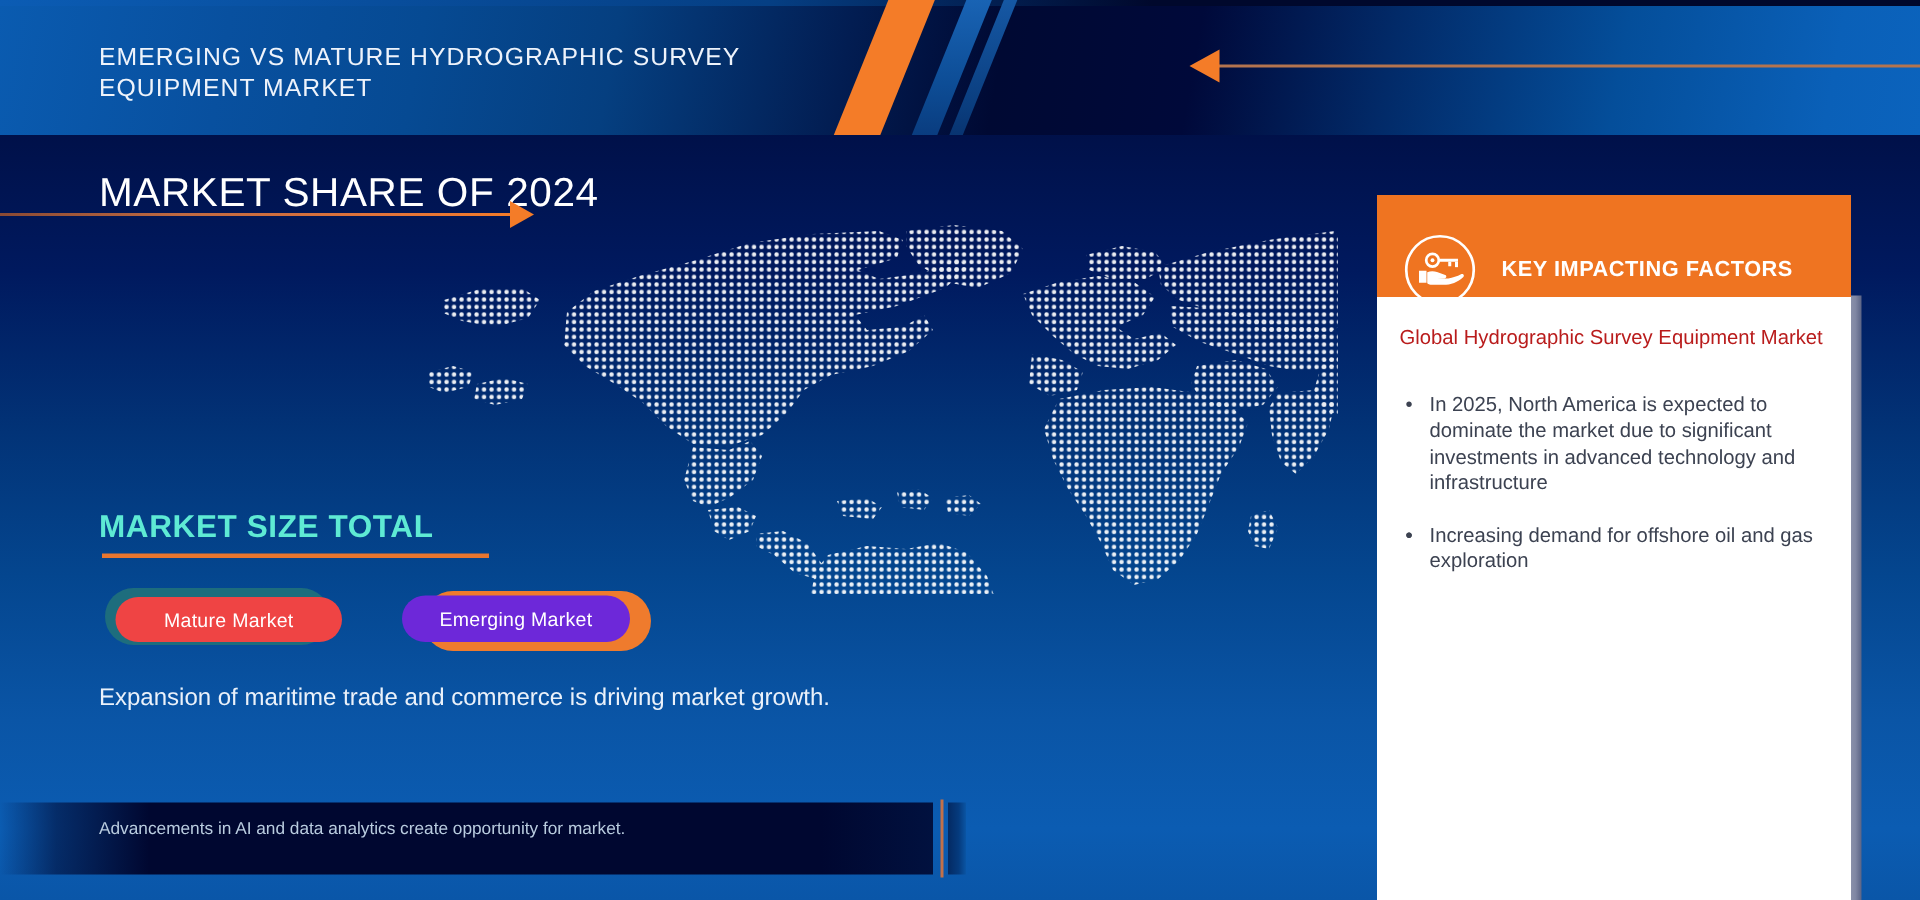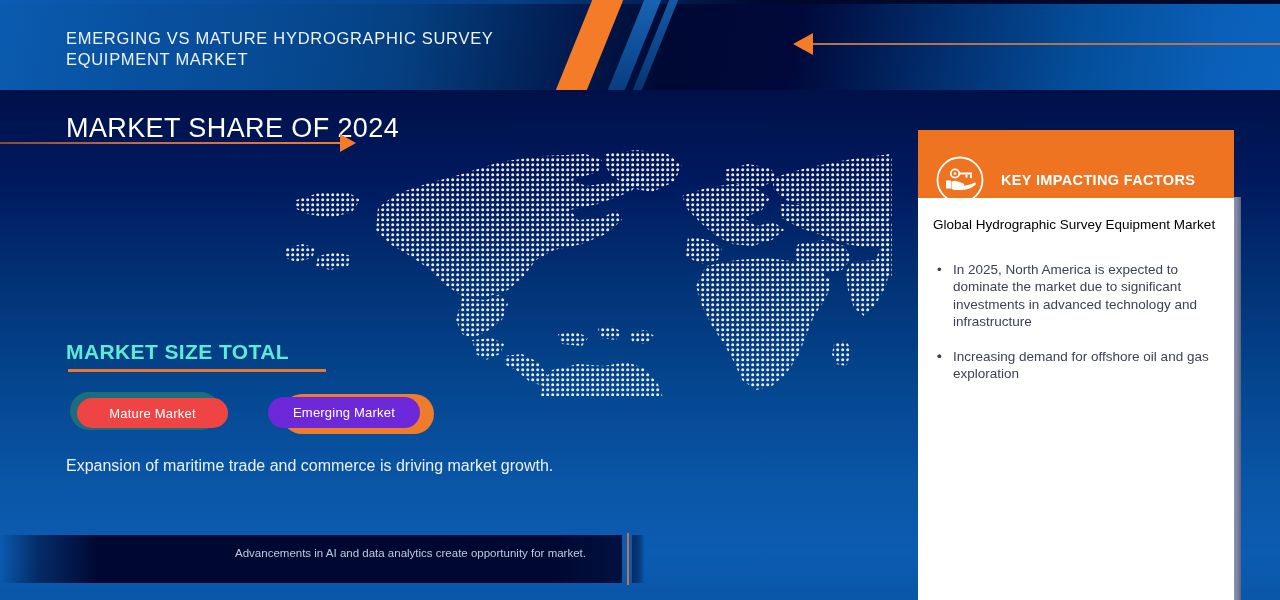--- a/index.html
+++ b/index.html
@@ -141,21 +141,21 @@
   .dark-band-tail{
     position:absolute;left:632px;top:535px;width:12px;height:48px;
     background:linear-gradient(90deg,#042a63 0%,#053b7e 60%,#0a55a4 100%);
   }
   .band-divider{
     position:absolute;left:627px;top:533px;width:2px;height:52px;
     background:#c2714a;
   }
   .band-text{
     position:absolute;left:66px;top:546px;width:520px;
-    color:#b9ccdf;font-size:11.5px;line-height:15px;text-align:right;
+    color:#b9ccdf;font-size:11.5px;line-height:15px;
   }
 
   
   .panel-shadow{
     position:absolute;left:1232px;top:197px;width:9px;height:403px;
     background:linear-gradient(90deg,#9096ad 0%,#8087a3 55%,#5b6485 100%);
   }
   .panel-head{
     position:absolute;left:918px;top:99px;width:316px;height:99px;
     background:#ef7421;display:flex;align-items:center;margin-top:31px;
@@ -166,21 +166,21 @@
   .panel-head-title{
     margin-left:16px;color:#ffffff;font-size:14.5px;font-weight:700;
     letter-spacing:.35px;
   }
   .panel-body{
     position:absolute;left:918px;top:198px;width:316px;height:402px;
     background:#ffffff;
   }
   .panel-subtitle{
     position:absolute;left:15px;top:18px;width:285px;
-    color:#000000;font-size:13.5px;line-height:18px;
+    color:#b91c1c;font-size:13.5px;line-height:18px;
   }
   .panel-list{
     position:absolute;left:15px;top:63px;width:290px;
     margin:0;padding:0;list-style:none;
   }
   .panel-list li{
     position:relative;padding-left:20px;margin-bottom:18px;
     color:#3c4251;font-size:13.5px;line-height:17.3px;
   }
   .panel-list li .bullet{

